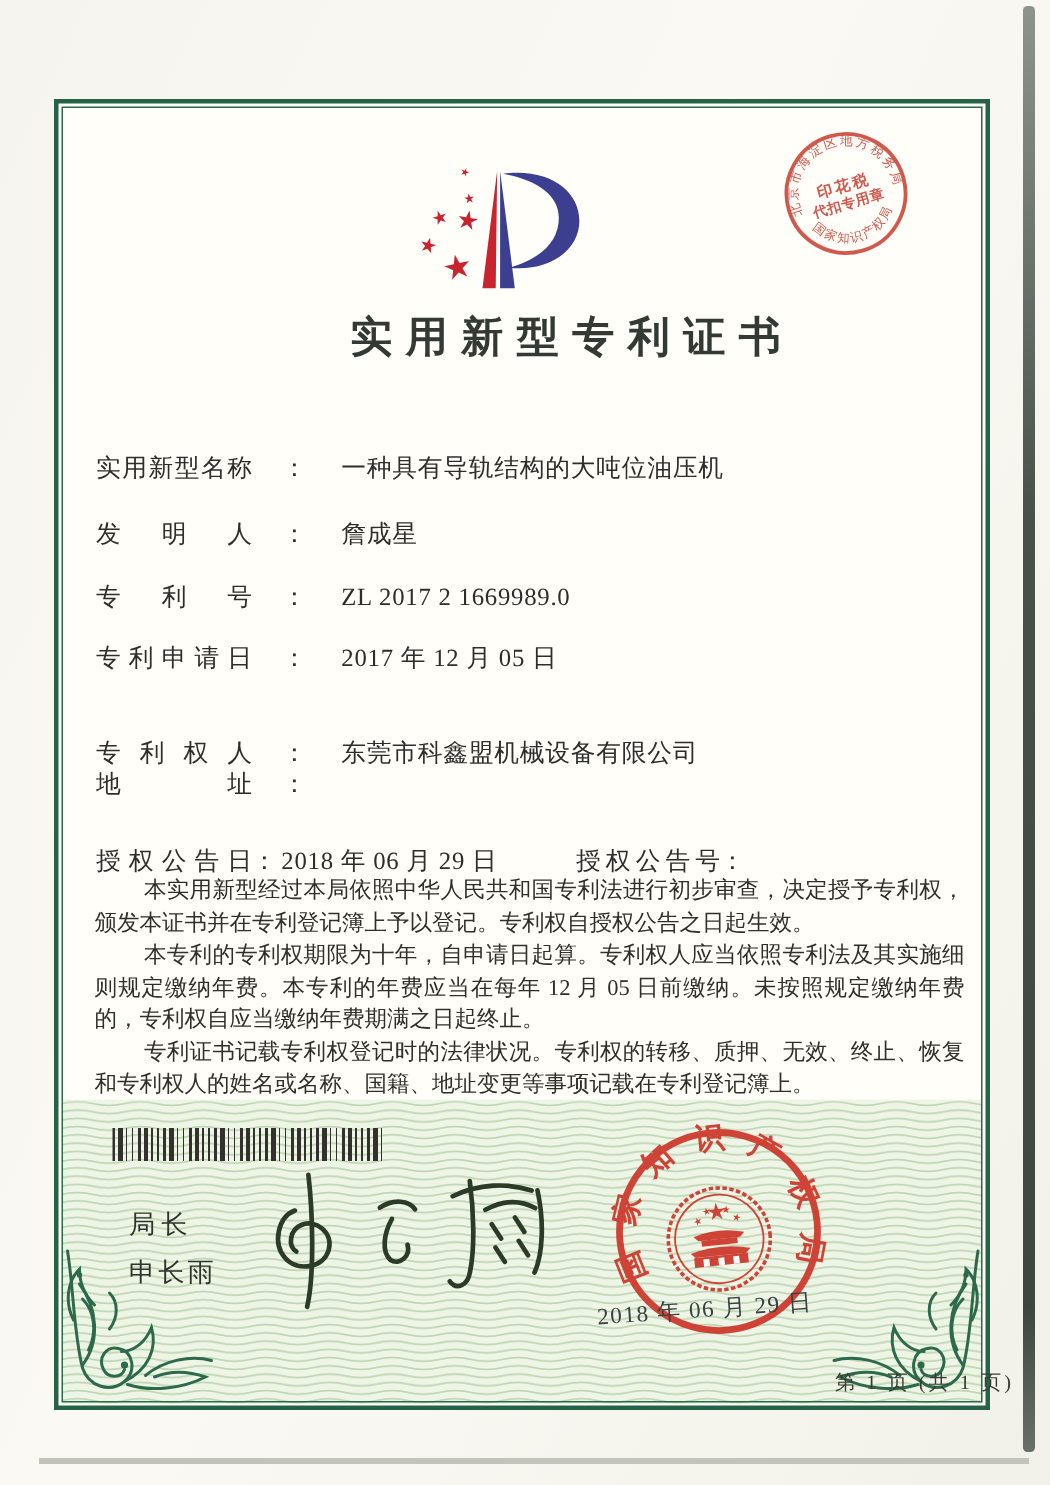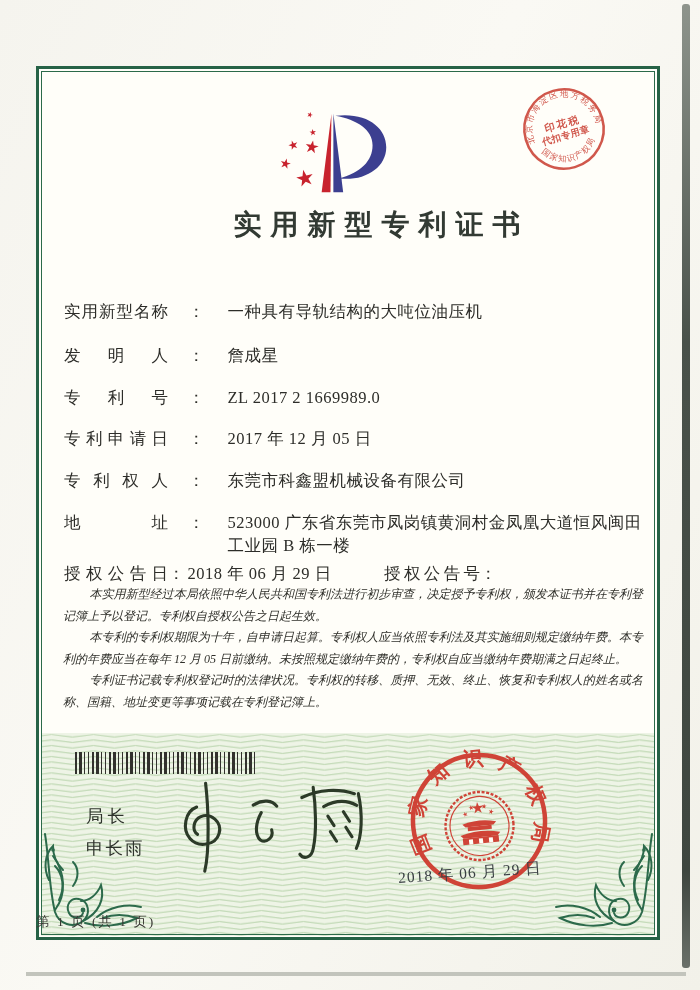--- a/index.html
+++ b/index.html
@@ -28,33 +28,33 @@
   .frow{position:absolute;left:64px;width:580px;display:flex;align-items:flex-start;
         font-size:16.5px;line-height:23px;z-index:3;color:#2d2d29;gap:20px;}
   .flabel{display:inline-block;width:104px;text-align:justify;text-align-last:justify;flex:none;}
   .flabel.small{width:96px;}
   .colon{flex:none;margin-right:3px;}
   .fvalue{flex:1;letter-spacing:0.5px;}
   .g1{width:300px;display:flex;}
   .g2{display:flex;flex:1;}
 
   .paras{position:absolute;left:63px;top:584px;width:580px;z-index:3;}
-  .paras p{margin:0;text-indent:2.2em;font-size:12px;line-height:21.5px;text-align:justify;
-        font-style:italic;color:#2f2f2a;}
+  .paras p{margin:0;text-indent:2.2em;font-size:15px;line-height:21.5px;text-align:justify;
+        color:#2f2f2a;}
 
   .barcode{position:absolute;left:75px;top:752px;width:183px;height:22px;z-index:3;
         background:repeating-linear-gradient(90deg,#32312d 0 2px,transparent 2px 4px,#32312d 4px 7px,
         transparent 7px 9px,#32312d 9px 10px,transparent 10px 13px,#32312d 13px 14px,transparent 14px 17px);}
   .signer-title{position:absolute;left:86px;top:804px;font-size:17.5px;letter-spacing:4px;color:#2e332c;z-index:3;}
   .signer-name{position:absolute;left:86px;top:836px;font-size:17.5px;letter-spacing:2px;color:#2e332c;z-index:3;}
   .signature{position:absolute;left:168px;top:774px;z-index:4;}
   .seal{position:absolute;left:404px;top:746px;z-index:4;}
   .seal-date{position:absolute;left:398px;top:862px;width:170px;font-size:15.5px;letter-spacing:1px;
         color:#3a4044;transform:rotate(-4deg);z-index:5;}
-  .footer{position:absolute;left:36px;width:624px;top:913px;text-align:left;font-size:13.5px;
+  .footer{position:absolute;left:52px;width:624px;top:913px;text-align:right;font-size:13.5px;
         letter-spacing:2px;color:#3a3a35;z-index:3;}
   .tax-stamp{position:absolute;left:517px;top:82px;z-index:4;opacity:0.92;}
   .hidden-defs{position:absolute;width:0;height:0;}
 </style>
 </head>
 <body>
 
 <div class="page">
 
   <svg class="hidden-defs">
@@ -135,29 +135,28 @@
   <div class="frow" style="top:386px">
     <span class="flabel">专利号</span>
       <span class="colon">：</span>
     <span class="fvalue">ZL 2017 2 1669989.0</span>
   </div>
   <div class="frow" style="top:427px">
     <span class="flabel">专利申请日</span>
       <span class="colon">：</span>
     <span class="fvalue">2017 年 12 月 05 日</span>
   </div>
-  <div class="frow" style="top:469px">
+  <div class="frow" style="top:490px">
     <span class="flabel">专利权人</span>
       <span class="colon">：</span>
     <span class="fvalue">东莞市科鑫盟机械设备有限公司</span>
   </div>
   <div class="frow" style="top:511px">
     <span class="flabel">地址</span>
       <span class="colon">：</span>
-    <span class="fvalue">523000 广东省东莞市凤岗镇黄洞村金凤凰大道恒风闽田工业园 B 栋一楼</span>
   </div>
   <div class="frow" style="top:562px">
     <span class="g1">
       <span class="flabel">授权公告日</span>
         <span class="colon">：</span>
       <span class="fvalue">2018 年 06 月 29 日</span>
     </span>
     <span class="g2">
       <span class="flabel small">授权公告号</span>
         <span class="colon">：</span>

